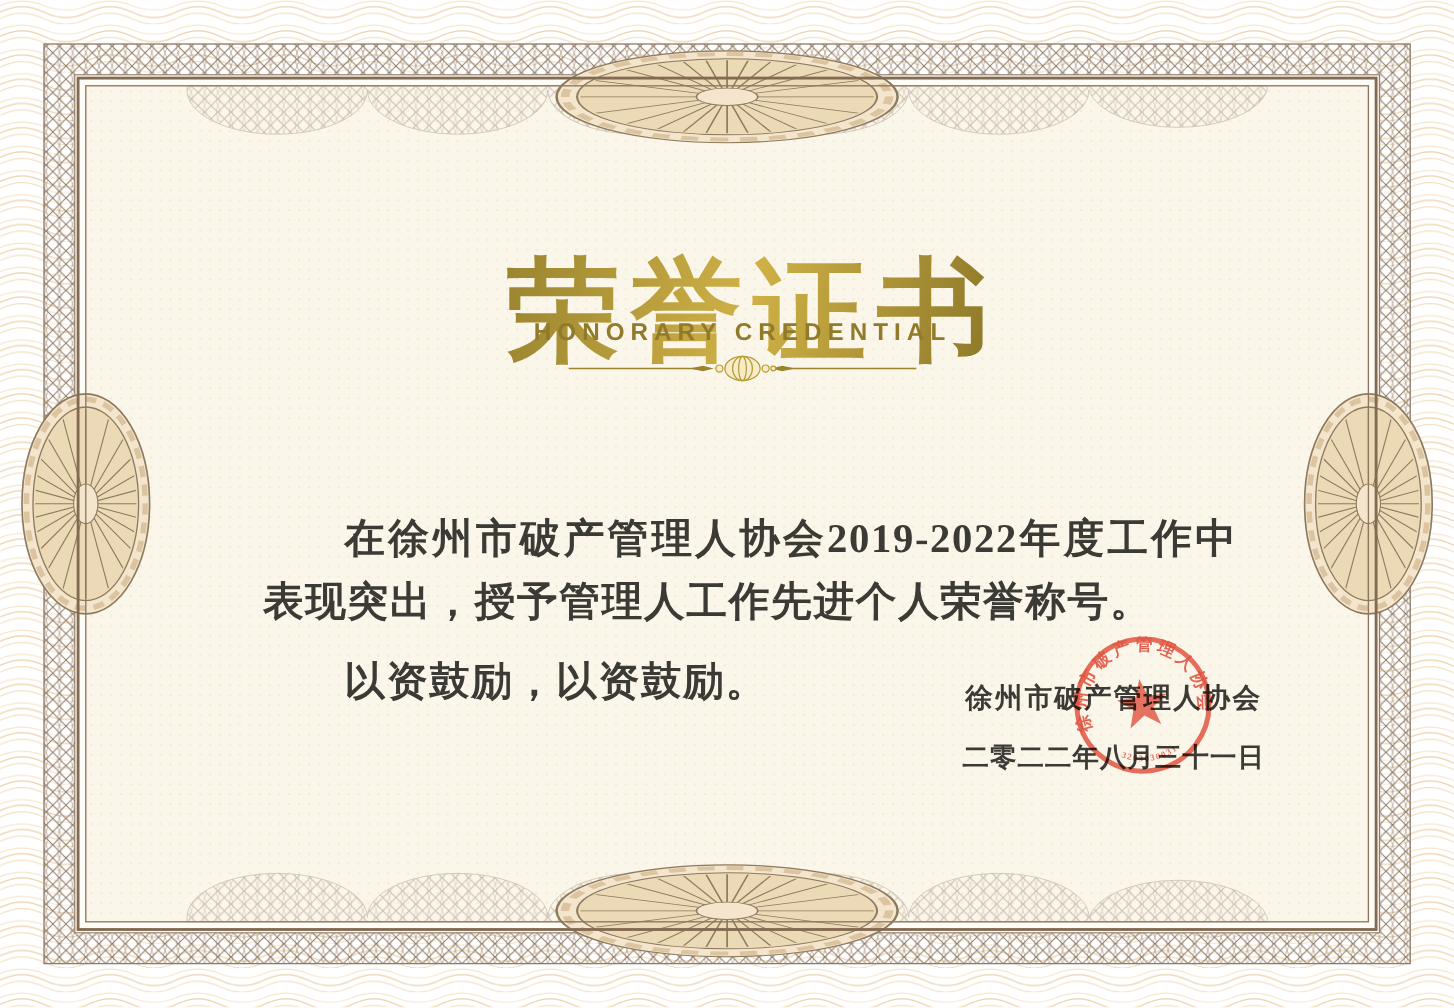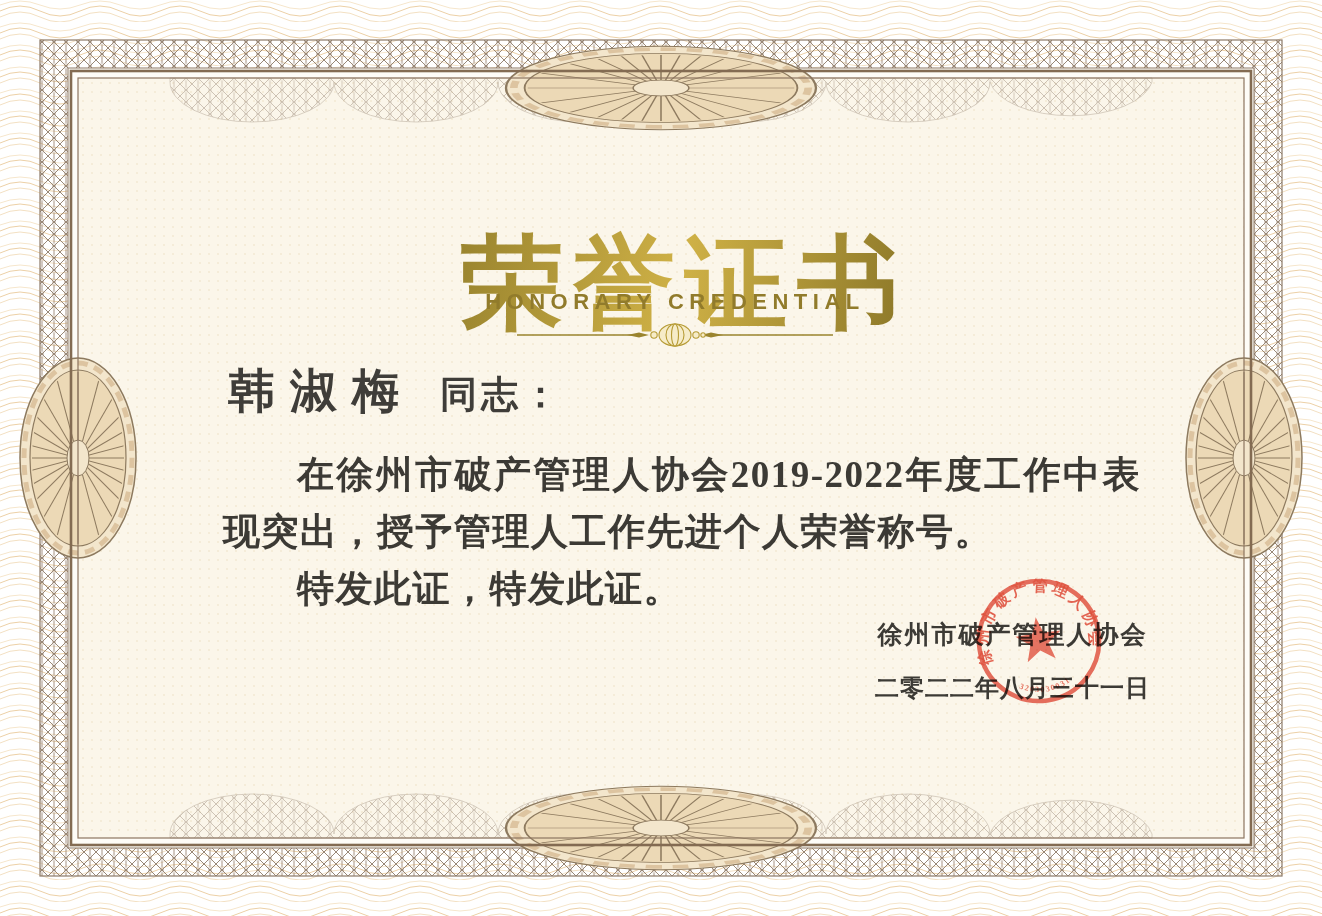--- a/index.html
+++ b/index.html
@@ -38,21 +38,21 @@
     display:flex;align-items:baseline;gap:26px;color:#3f3d39;
   }
   .recipient .name{font-size:47px;font-weight:bold;letter-spacing:15px;}
   .recipient .salutation{font-size:37px;font-weight:bold;letter-spacing:4px;}
 
   .body-text{
     position:absolute;top:446px;left:223px;width:918px;
     font-size:37px;font-weight:bold;line-height:57px;letter-spacing:1.5px;
     color:#3c3a35;text-align:justify;
   }
-  .body-text p{margin:0;text-indent:2em;}
+  .body-text p{margin:16px;text-indent:2em;}
 
   .footer{
     position:absolute;top:618px;right:172px;
     display:flex;flex-direction:column;align-items:center;
     color:#3c3a35;font-weight:bold;
   }
   .footer .issuer{font-size:25px;letter-spacing:2px;}
   .footer .date{margin-top:21px;font-size:24px;letter-spacing:1px;}
 
   .seal{
@@ -143,28 +143,24 @@
     <g stroke="#b69b35" fill="#f6ecc8" stroke-width="1.1">
       <ellipse cx="160" cy="13" rx="16" ry="11"></ellipse>
       <ellipse cx="160" cy="13" rx="9" ry="11"></ellipse>
       <ellipse cx="160" cy="13" rx="3.5" ry="11"></ellipse>
       <circle cx="181" cy="13" r="3.2"></circle>
       <circle cx="188" cy="13" r="2.2"></circle>
       <circle cx="139" cy="13" r="3.2"></circle>
     </g>
   </svg>
 
-  <div class="recipient">
-    <span class="name">韩淑梅</span>
-    <span class="salutation">同志：</span>
-  </div>
 
   <div class="body-text">
     <p>在徐州市破产管理人协会2019-2022年度工作中表现突出，授予管理人工作先进个人荣誉称号。</p>
-    <p>特发此证，特发此证。</p>
+    <p>以资鼓励，以资鼓励。</p>
   </div>
 
   <div class="footer">
     <div class="issuer">徐州市破产管理人协会</div>
     <div class="date">二零二二年八月三十一日</div>
   </div>
 
   <svg class="seal" viewBox="-67 -67 134 134">
     <defs>
       <path id="sealArc" d="M -42,30 A 51,51 0 1 1 42,30" fill="none"></path>

